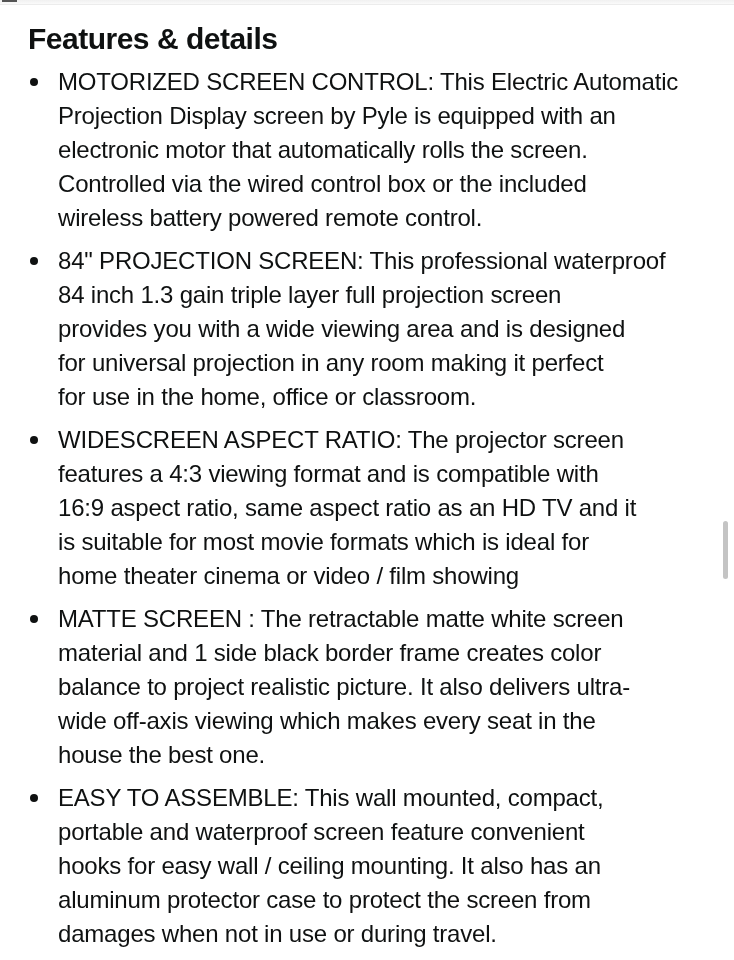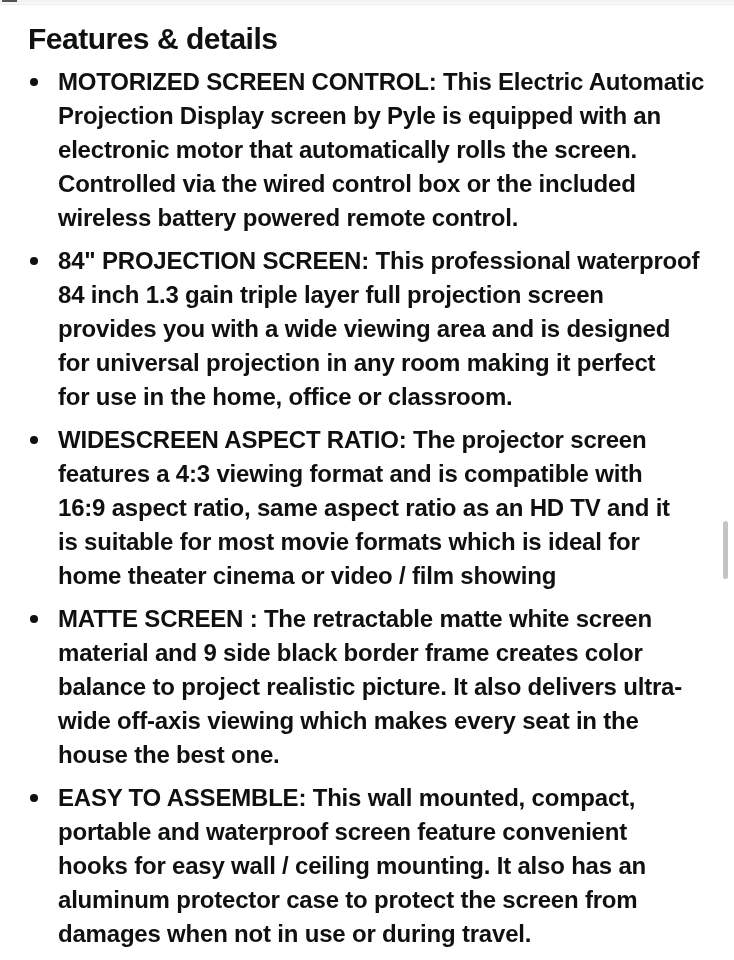--- a/index.html
+++ b/index.html
@@ -57,21 +57,20 @@
     left: 2px;
     top: 13px;
     width: 8px;
     height: 8px;
     border-radius: 50%;
     background: #0f1111;
   }
   .feature-text {
     display: block;
     white-space: pre-line;
-    font-weight: bold;
   }
   .scroll-thumb {
     position: absolute;
     right: 6px;
     top: 521px;
     width: 5px;
     height: 58px;
     border-radius: 3px;
     background: #c4c4c4;
   }
@@ -107,21 +106,21 @@
       <span class="bullet-dot"></span>
       <span class="feature-text">WIDESCREEN ASPECT RATIO: The projector screen
 features a 4:3 viewing format and is compatible with
 16:9 aspect ratio, same aspect ratio as an HD TV and it
 is suitable for most movie formats which is ideal for
 home theater cinema or video / film showing</span>
     </li>
     <li class="feature">
       <span class="bullet-dot"></span>
       <span class="feature-text">MATTE SCREEN : The retractable matte white screen
-material and 9 side black border frame creates color
+material and 1 side black border frame creates color
 balance to project realistic picture. It also delivers ultra-
 wide off-axis viewing which makes every seat in the
 house the best one.</span>
     </li>
     <li class="feature">
       <span class="bullet-dot"></span>
       <span class="feature-text">EASY TO ASSEMBLE: This wall mounted, compact,
 portable and waterproof screen feature convenient
 hooks for easy wall / ceiling mounting. It also has an
 aluminum protector case to protect the screen from

